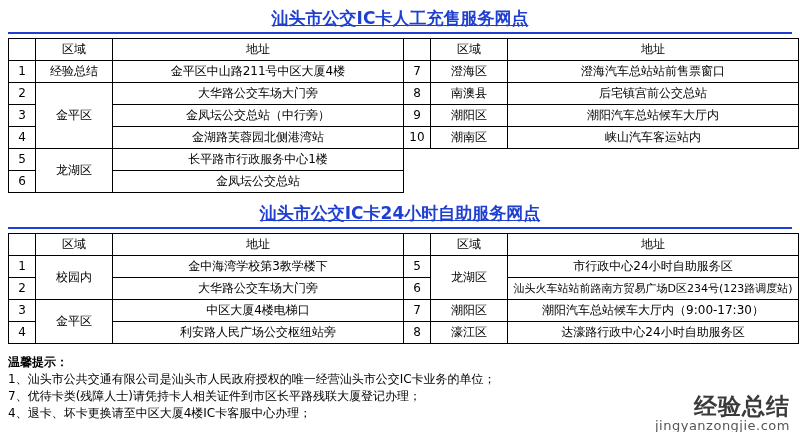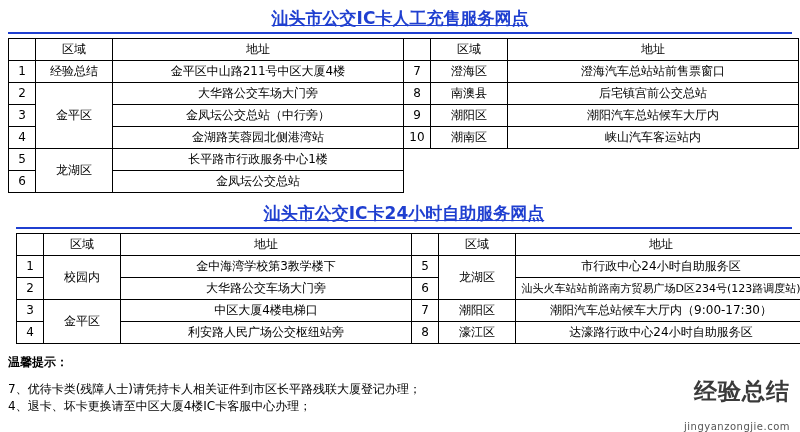--- a/index.html
+++ b/index.html
@@ -64,54 +64,53 @@
   }
   .c1 { width: 22px; }
   .c2 { width: 72px; }
   .c3 { width: 286px; }
   .c4 { width: 22px; }
   .c5 { width: 72px; }
   .c6 { width: 286px; }
 
   .section2 {
     margin-top: 10px;
-    margin-left: 8px;
   }
   .tips {
     margin-top: 10px;
     font-size: 12px;
     line-height: 17px;
     color: #000000;
   }
   .tips .tips-title {
     font-weight: bold;
-    margin-bottom: 10px;
+    margin-bottom: 0;
   }
   .tips p {
     margin: 0;
     white-space: nowrap;
   }
   .watermark {
     position: absolute;
     right: 10px;
     bottom: 0;
     text-align: right;
     line-height: 1;
   }
   .watermark .wm-main {
     font-size: 23px;
     font-weight: bold;
     color: #3a3a3a;
     letter-spacing: 1px;
   }
   .watermark .wm-sub {
-    font-size: 10px;
+    font-size: 13px;
     color: #555555;
     letter-spacing: 0.5px;
-    margin-top: 19px;
+    margin-top: 1px;
   }
 </style>
 </head>
 <body>
 
 <div class="page">
 
   <div>
     <div class="title">汕头市公交IC卡人工充售服务网点</div>
     <div class="title-underline"></div>
@@ -215,20 +214,21 @@
         <td class="num">8</td>
         <td class="zone">濠江区</td>
         <td>达濠路行政中心24小时自助服务区</td>
       </tr>
     </tbody>
       </table>
   </div>
 
   <div class="tips">
     <div class="tips-title">温馨提示：</div>
+    <p>1、汕头市公共交通有限公司是汕头市人民政府授权的唯一经营汕头市公交IC卡业务的单位；</p>
     <p>7、优待卡类(残障人士)请凭持卡人相关证件到市区长平路残联大厦登记办理；</p>
     <p>4、退卡、坏卡更换请至中区大厦4楼IC卡客服中心办理；</p>
 
   </div>
 
   <div class="watermark">
     <div class="wm-main">经验总结</div>
     <div class="wm-sub">jingyanzongjie.com</div>
   </div>
 

